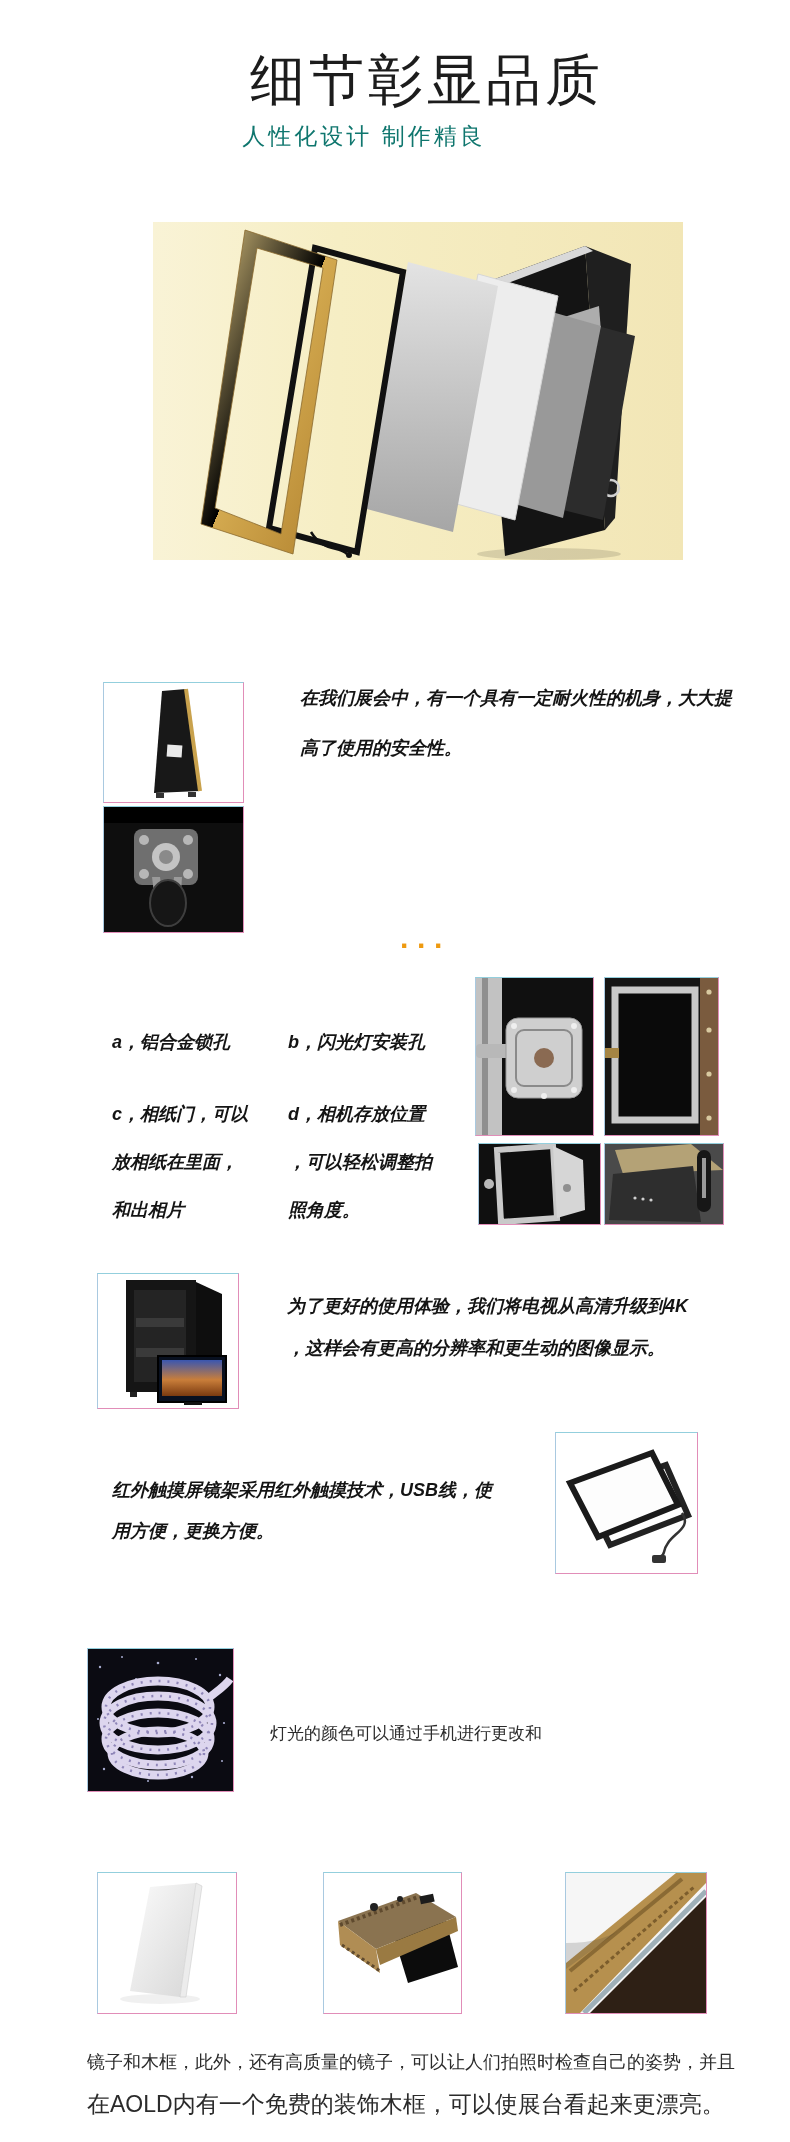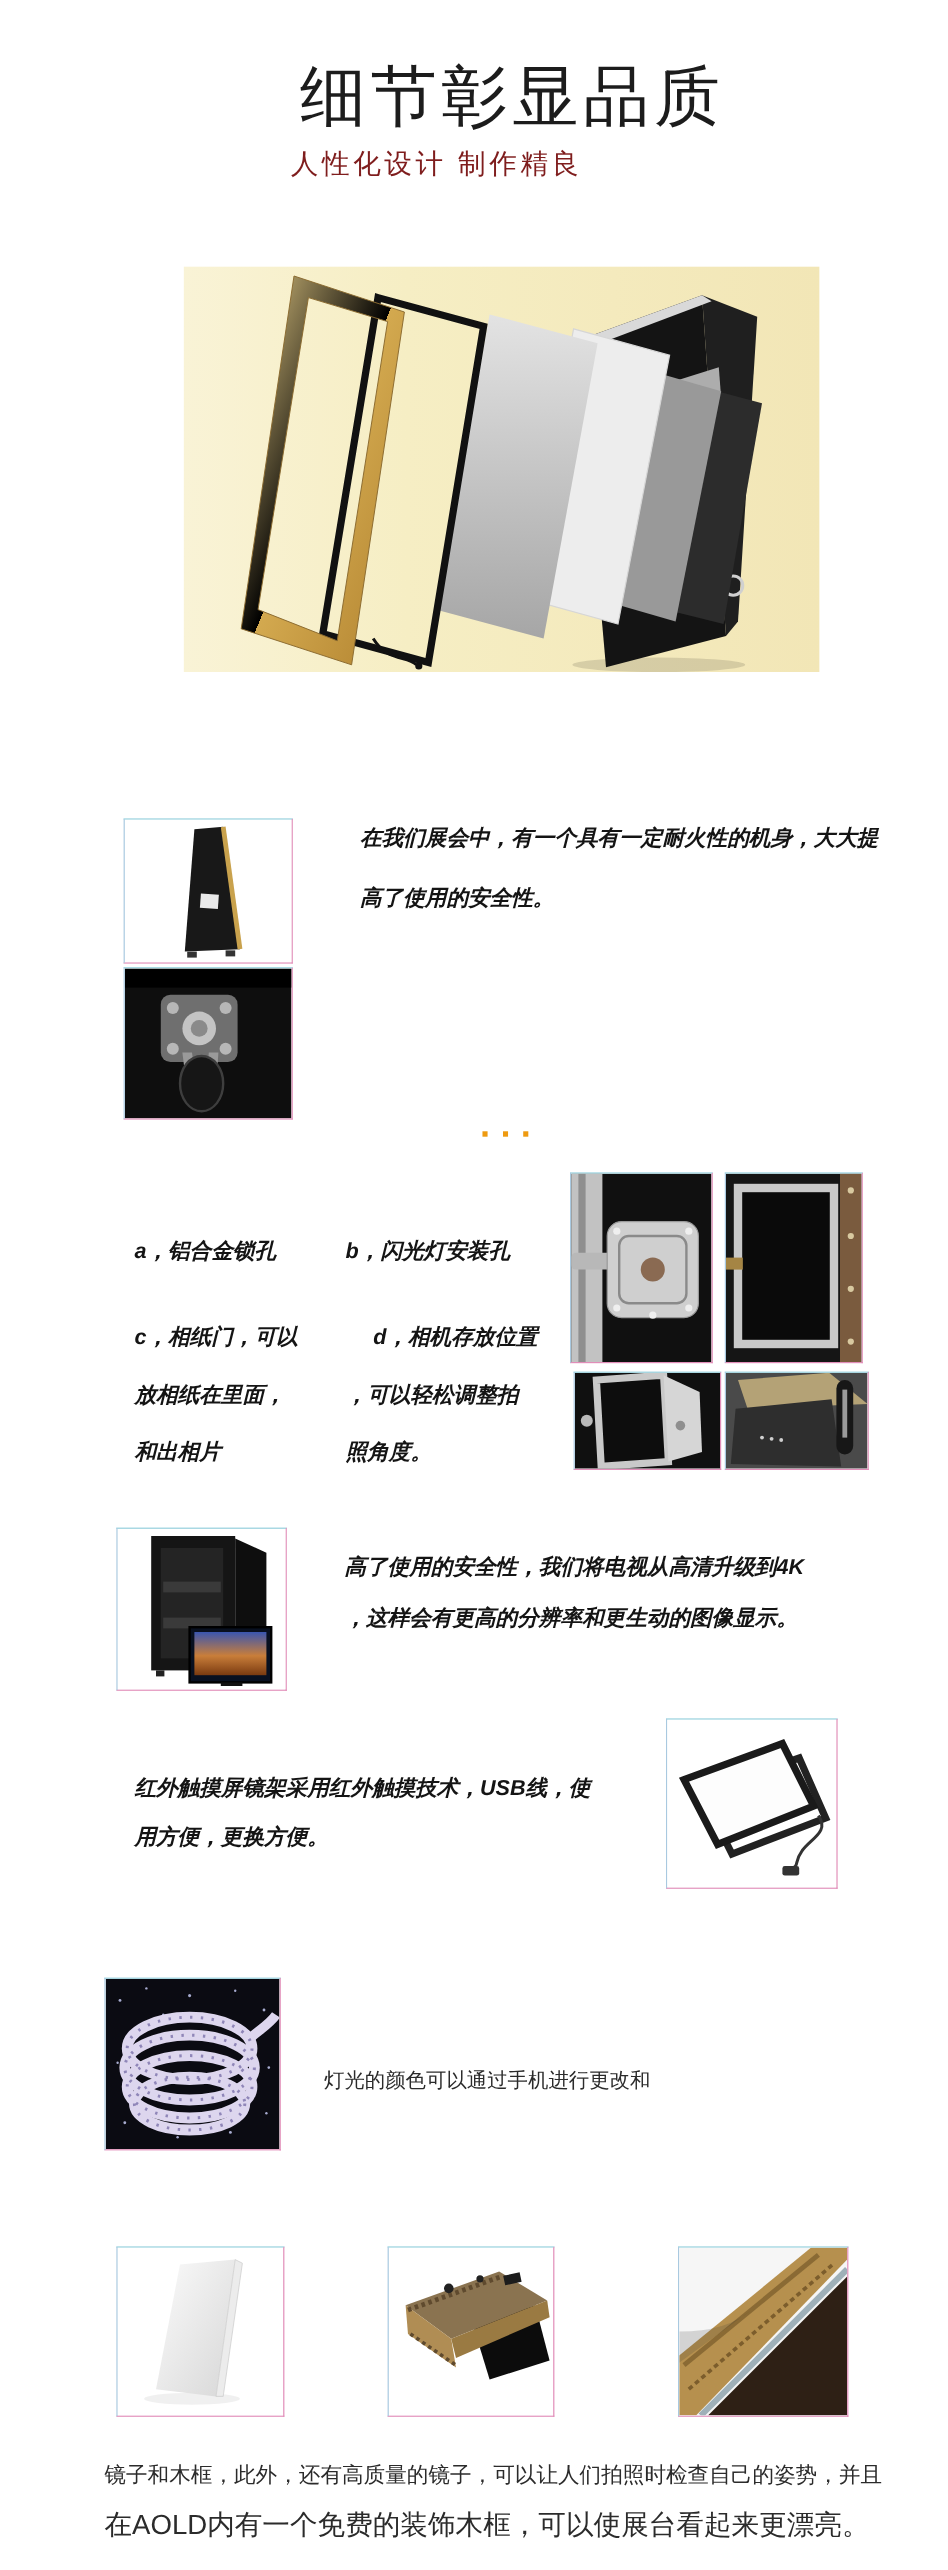--- a/index.html
+++ b/index.html
@@ -9,21 +9,21 @@
     font-family:"Liberation Sans","DejaVu Sans",sans-serif;
     color:#1a1a1a;
   }
   .abs{position:absolute;}
   .title{
     left:0;top:44px;width:790px;text-align:center;
     font-size:55px;font-weight:500;color:#1c1c1c;letter-spacing:4px;margin-left:32px;
   }
   .subtitle{
     left:0;top:121px;width:728px;text-align:center;
-    font-size:23px;font-weight:400;color:#7f1d1d;letter-spacing:3px;
+    font-size:23px;font-weight:400;color:#0f766e;letter-spacing:3px;
   }
   .imgbox{
     border:1px solid #e18db8;
     border-top-color:#93cfdd;border-left-color:#a9c9e0;
     background:#fff;overflow:hidden;
   }
   .imgbox svg{display:block;width:100%;height:100%;}
   .btext{font-weight:700;color:#141414;font-size:18px;white-space:nowrap;font-style:italic;}
   .rtext{font-weight:400;color:#2b2b2b;font-size:17px;white-space:nowrap;}
   .dots{
@@ -112,21 +112,21 @@
       <polygon points="70,70 78,70 76,100 68,102" fill="#9a9a9a"></polygon>
       <ellipse cx="64" cy="96" rx="18" ry="23" fill="#161616" stroke="#3e3e3e" stroke-width="2"></ellipse>
     </svg>
   </div>
 
   <div class="abs dots" style="left:400px;top:936px;">···</div>
 
   <div class="abs btext" style="left:112px;top:1030px;">a，铝合金锁孔</div>
   <div class="abs btext" style="left:288px;top:1030px;">b，闪光灯安装孔</div>
   <div class="abs btext" style="left:112px;top:1102px;">c，相纸门，可以</div>
-  <div class="abs btext" style="left:288px;top:1102px;margin-left:23px;">d，相机存放位置</div>
+  <div class="abs btext" style="left:288px;top:1102px;">d，相机存放位置</div>
   <div class="abs btext" style="left:112px;top:1150px;">放相纸在里面，</div>
   <div class="abs btext" style="left:288px;top:1150px;">，可以轻松调整拍</div>
   <div class="abs btext" style="left:112px;top:1198px;text-align:right;">和出相片</div>
   <div class="abs btext" style="left:288px;top:1198px;">照角度。</div>
 
   <div class="abs imgbox" style="left:475px;top:977px;width:117px;height:157px;">
     <svg viewBox="0 0 117 157">
       <rect width="117" height="157" fill="#101010"></rect>
       <rect width="26" height="157" fill="#c2c2c2"></rect>
       <rect x="6" y="0" width="6" height="157" fill="#8f8f8f"></rect>
@@ -190,21 +190,21 @@
       <rect x="38" y="44" width="48" height="9" fill="#3a3a3a"></rect>
       <rect x="38" y="74" width="48" height="9" fill="#3a3a3a"></rect>
       <polygon points="98,8 124,20 124,116 98,118" fill="#0e0e0e"></polygon>
       <rect x="32" y="118" width="7" height="5" fill="#222"></rect>
         <rect x="88" y="118" width="7" height="5" fill="#222"></rect>
       <rect x="60" y="82" width="68" height="46" fill="#081020" stroke="#000" stroke-width="2"></rect>
       <rect x="64" y="86" width="60" height="36" fill="url(#tvScreen)"></rect>
       <rect x="86" y="128" width="18" height="3" fill="#111"></rect>
     </svg>
   </div>
-  <div class="abs btext" style="left:287px;top:1294px;">高了使用的安全性，我们将电视从高清升级到4K</div>
+  <div class="abs btext" style="left:287px;top:1294px;">为了更好的使用体验，我们将电视从高清升级到4K</div>
   <div class="abs btext" style="left:287px;top:1336px;">，这样会有更高的分辨率和更生动的图像显示。</div>
 
   <div class="abs btext" style="left:112px;top:1478px;">红外触摸屏镜架采用红外触摸技术，USB线，使</div>
   <div class="abs btext" style="left:112px;top:1519px;">用方便，更换方便。</div>
   <div class="abs imgbox" style="left:555px;top:1432px;width:141px;height:140px;">
     <svg viewBox="0 0 141 140">
       <rect width="141" height="140" fill="#ffffff"></rect>
       <polygon points="28,60 110,32 132,82 54,112" fill="none" stroke="#222" stroke-width="6"></polygon>
       <polygon points="14,50 96,20 122,72 42,104" fill="#fdfdfd" stroke="#1a1a1a" stroke-width="6"></polygon>
       <path d="M126,80 C136,94 118,100 112,110 C106,118 110,122 104,124" fill="none" stroke="#333" stroke-width="2.5"></path>

